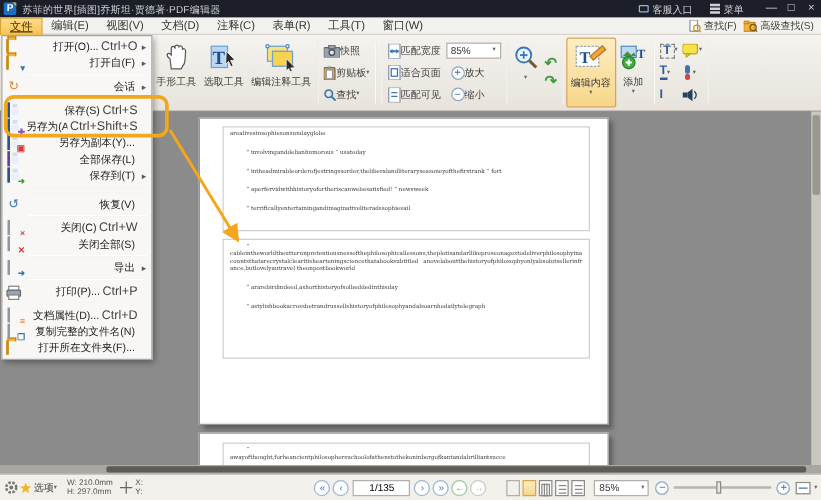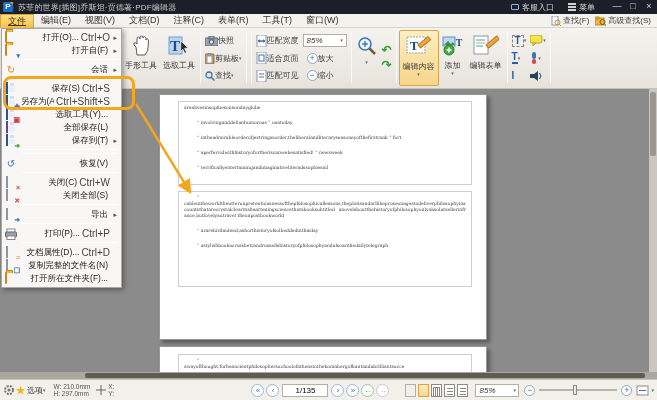--- a/index.html
+++ b/index.html
@@ -35,21 +35,21 @@
              display:flex; align-items:stretch; padding:2px 0 2px 122px; }
   .vsep { width:1px; background:#cfccc5; border-right:1px solid #fbfaf8; margin:3px 2px; }
   .bigbtn { display:flex; flex-direction:column; align-items:center; justify-content:flex-start;
             padding:2px 3px 0; font-size:8px; color:#3c3b39; white-space:nowrap; }
   .bigbtn .ic { height:28px; display:flex; align-items:center; justify-content:center; }
   .bigbtn.active { background:linear-gradient(#fdeec2,#f7d68a); border:1px solid #d9a450; border-radius:2px; }
   .stack { display:flex; flex-direction:column; justify-content:space-between; padding:2px 2px; }
   .srow { display:flex; align-items:center; gap:0; font-size:8px; color:#3c3b39; height:17px; white-space:nowrap; }
   .dd { font-size:5px; color:#666; line-height:1; }
   .zoombox { width:44px; height:13px; background:#fff; border:1px solid #b3afa8; font-size:8px;
-             display:flex; align-items:center; justify-content:space-between; padding:0 3px; color:#333;font-style:italic; }
+             display:flex; align-items:center; justify-content:space-between; padding:0 3px; color:#333; }
   .roundbtn { width:11px; height:11px; border:1px solid #8fa8c6; border-radius:50%; color:#4a6f9e;
               font-size:9px; line-height:9px; text-align:center; background:#fdfdfd; }
   .ticon { font-size:10px; font-weight:bold; color:#2c5d9e; line-height:1; }
   .ticon.dashed { border:1px dashed #888; padding:0 2px; }
   .ticon.under { border-bottom:2px solid #2c5d9e; }
   .greenarrow { color:#3d9e3d; font-size:12px; line-height:11px; font-weight:bold; }
   .mini { display:flex; align-items:center; }
 
   
   .filemenu { position:absolute; left:1px; top:28px; width:121px; background:#f8f7f5;
@@ -176,20 +176,32 @@
       <span class="ic">
         <svg width="22" height="22" viewBox="0 0 22 22">
             <rect x="1" y="2" width="13" height="17" fill="#bcd6f0" stroke="#6fa0d0"></rect>
             <text x="7" y="16" font-size="15" font-family="Liberation Serif, serif" fill="#1d4f8c" text-anchor="middle" font-weight="bold">T</text>
             <path d="M13 6 L20 13 L16.5 13.4 L18.5 17.5 L16.8 18.3 L14.8 14.2 L12.5 16.5 Z" fill="#2b2b2b" stroke="#fff" stroke-width=".6"></path>
           </svg>
       </span>
       <span>选取工具</span>
     </div>
 
+    <div class="bigbtn">
+      <span class="ic">
+        <svg width="26" height="22" viewBox="0 0 26 22">
+            <rect x="2" y="2" width="16" height="12" fill="#f8e27a" stroke="#6fa0d0"></rect>
+            <rect x="6" y="6" width="16" height="12" fill="#f5d34f" stroke="#6fa0d0"></rect>
+            <circle cx="2" cy="2" r="1.3" fill="#fff" stroke="#4a86c8"></circle>
+            <circle cx="18" cy="2" r="1.3" fill="#fff" stroke="#4a86c8"></circle>
+            <path d="M17 12 L24 19 L20.5 19.3 L22 22 L20 22 L19 19.8 L17 21.5 Z" fill="#2b2b2b" stroke="#fff" stroke-width=".5"></path>
+          </svg>
+      </span>
+      <span>编辑注释工具</span>
+    </div>
 
     <div class="vsep"></div>
 
     <div class="stack">
       <div class="srow">
         <svg width="13" height="10">
             <rect x="0" y="2" width="13" height="8" rx="1" fill="#9aa3ad" stroke="#5f6770"></rect>
             <rect x="4" y="0" width="5" height="3" fill="#9aa3ad" stroke="#5f6770"></rect>
             <circle cx="6.5" cy="6" r="2.2" fill="#dfe6ee" stroke="#434a52"></circle>
           </svg>
@@ -300,32 +312,20 @@
             <text x="17" y="11" font-size="10" font-weight="bold" fill="#1d4f8c" font-family="Liberation Serif, serif" text-anchor="middle">T</text>
             <circle cx="7" cy="15" r="5" fill="#3fae3f" stroke="#2a7d2a"></circle>
             <line x1="4.5" y1="15" x2="9.5" y2="15" stroke="#fff" stroke-width="1.6"></line>
             <line x1="7" y1="12.5" x2="7" y2="17.5" stroke="#fff" stroke-width="1.6"></line>
           </svg>
       </span>
       <span>添加</span>
       <span class="dd">▾</span>
     </div>
 
-    <div class="bigbtn">
-      <span class="ic">
-        <svg width="26" height="22">
-            <rect x="1" y="1" width="14" height="18" fill="#fff" stroke="#8b97a5"></rect>
-            <line x1="3" y1="5" x2="12" y2="5" stroke="#5b8fc2"></line>
-            <line x1="3" y1="8" x2="12" y2="8" stroke="#8fbf6f"></line>
-            <line x1="3" y1="11" x2="10" y2="11" stroke="#5b8fc2"></line>
-            <rect x="13" y="10" width="14" height="4" fill="#f0a43c" stroke="#b97a1a" transform="rotate(-40 13 10)"></rect>
-          </svg>
-      </span>
-      <span>编辑表单</span>
-    </div>
 
     <div class="vsep"></div>
 
     <div class="stack">
       <div class="srow">
           <span class="ticon dashed">T</span>
           <span class="dd">▾</span>
         </div>
       <div class="srow">
           <span class="ticon under">T</span>
@@ -434,21 +434,21 @@
       <span class="mia"></span>
     </div>
     <div class="mi">
       <span class="mic"><span class="disk"></span><span class="ovl" style="color:#8a4fc8;">✚</span></span>
       <span class="mil">另存为(A)...</span>
       <span class="mis">Ctrl+Shift+S</span>
       <span class="mia"></span>
     </div>
     <div class="mi">
       <span class="mic"><span class="disk"></span><span class="ovl" style="color:#d23a3a;">▣</span></span>
-      <span class="mil">选取工具(Y)...</span>
+      <span class="mil">另存为副本(Y)...</span>
       <span class="mis"></span>
         <span class="mia"></span>
     </div>
     <div class="mi">
       <span class="mic"><span class="disk purple"></span></span>
       <span class="mil">全部保存(L)</span>
       <span class="mis"></span>
         <span class="mia"></span>
     </div>
     <div class="mi">

